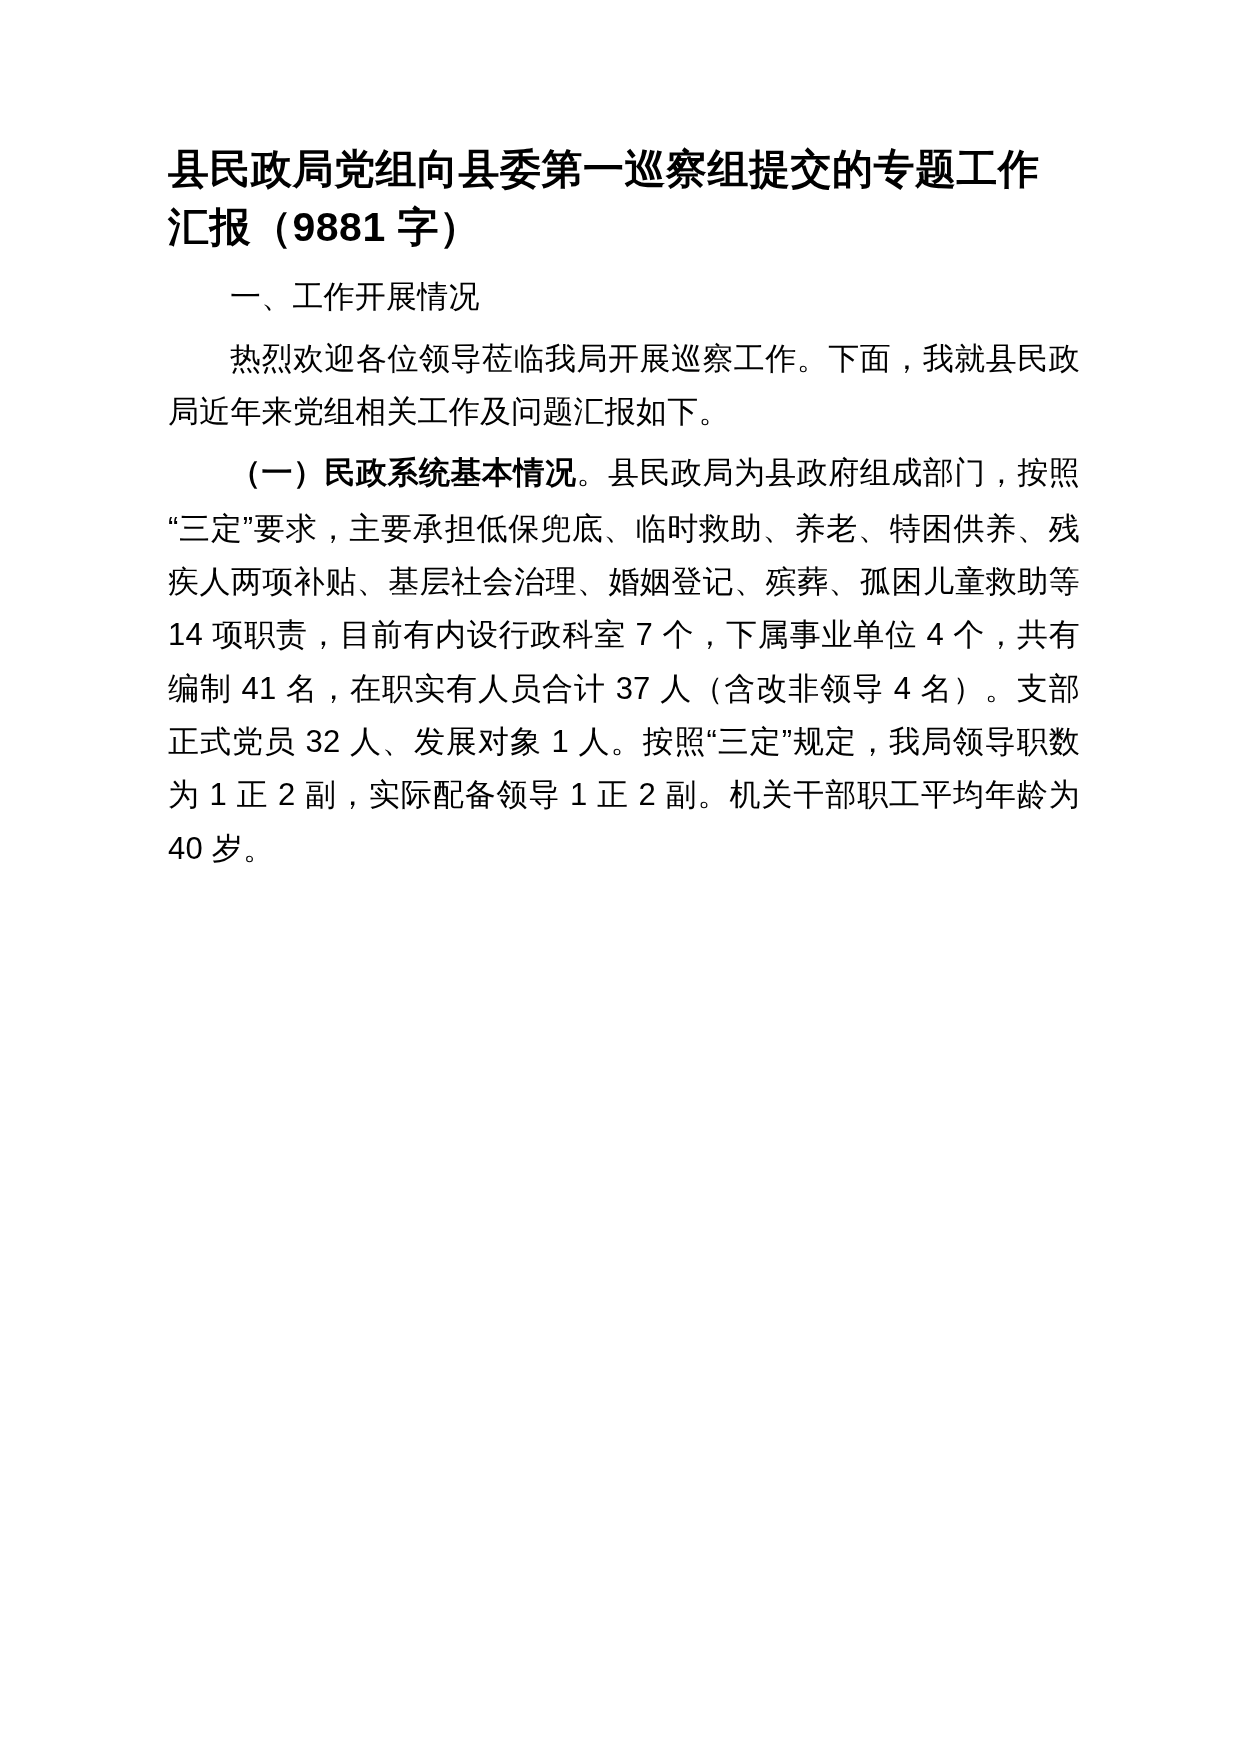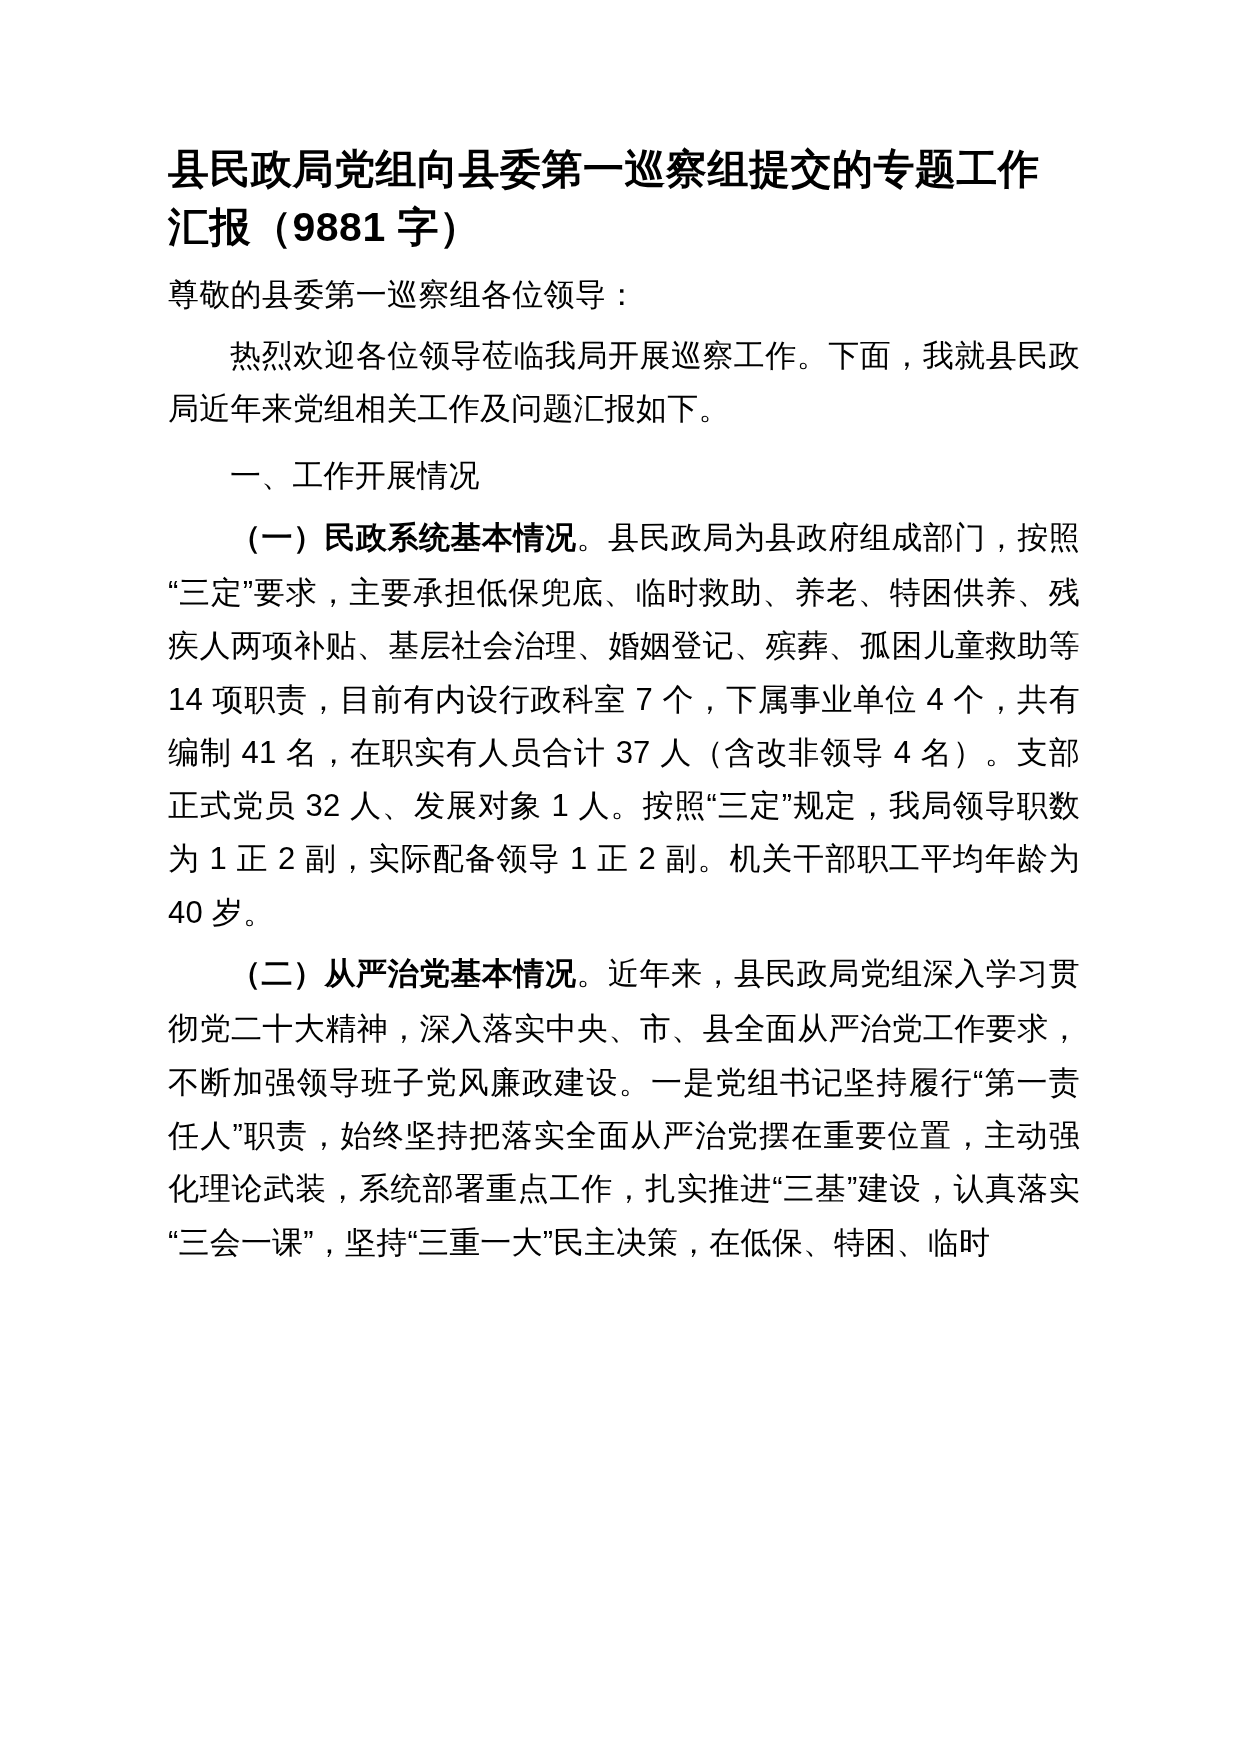--- a/index.html
+++ b/index.html
@@ -52,23 +52,21 @@
     font-family: Liberation Mono, monospace;
   }
 </style>
 </head>
 <body>
 
 <div class="page">
 
   <h1 class="doc-title">县民政局党组向县委第一巡察组提交的专题工作汇报（9881 字）</h1>
 
-  <p class="salutation">尊敬的县委第一巡察组各位领导：</p>
+
+  <p class="para heading-line">一、工作开展情况</p>
 
   <p class="para">热烈欢迎各位领导莅临我局开展巡察工作。下面，我就县民政局近年来党组相关工作及问题汇报如下。</p>
 
-  <p class="para heading-line">一、工作开展情况</p>
-
   <p class="para"><span class="bold">（一）民政系统基本情况</span><span>。县民政局为县政府组成部门，按照“三定”要求，主要承担低保兜底、临时救助、养老、特困供养、残疾人两项补贴、基层社会治理、婚姻登记、殡葬、孤困儿童救助等 14 项职责，目前有内设行政科室 7 个，下属事业单位 4 个，共有编制 41 名，在职实有人员合计 37 人（含改非领导 4 名）。支部正式党员 32 人、发展对象 1 人。按照“三定”规定，我局领导职数为 1 正 2 副，实际配备领导 1 正 2 副。机关干部职工平均年龄为 40 岁。</span></p>
 
-  <p class="para"><span class="bold">（二）从严治党基本情况</span><span>。近年来，县民政局党组深入学习贯彻党二十大精神，深入落实中央、市、县全面从严治党工作要求，不断加强领导班子党风廉政建设。一是党组书记坚持履行“第一责任人”职责，始终坚持把落实全面从严治党摆在重要位置，主动强化理论武装，系统部署重点工作，扎实推进“三基”建设，认真落实“三会一课”，坚持“三重一大”民主决策，在低保、特困、临时</span></p>
 
 </div>
 
 </body></html>

